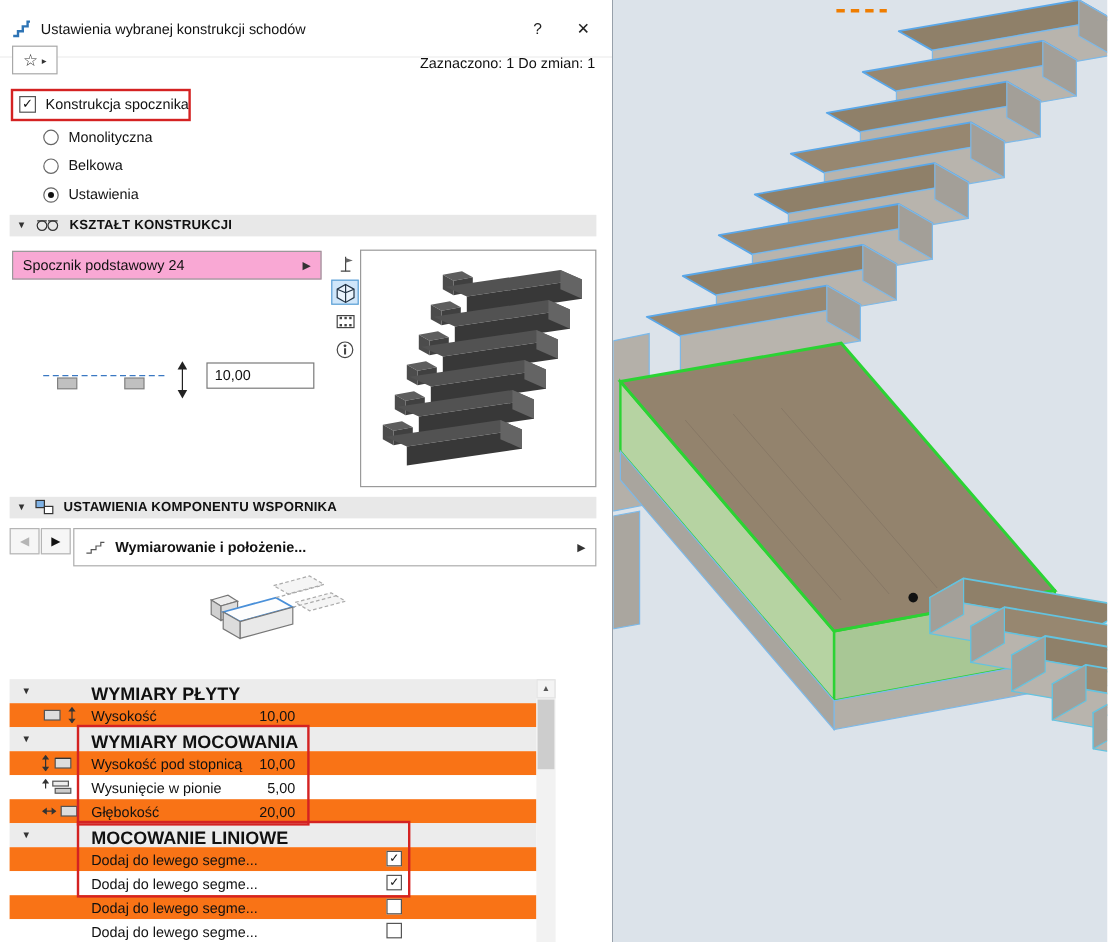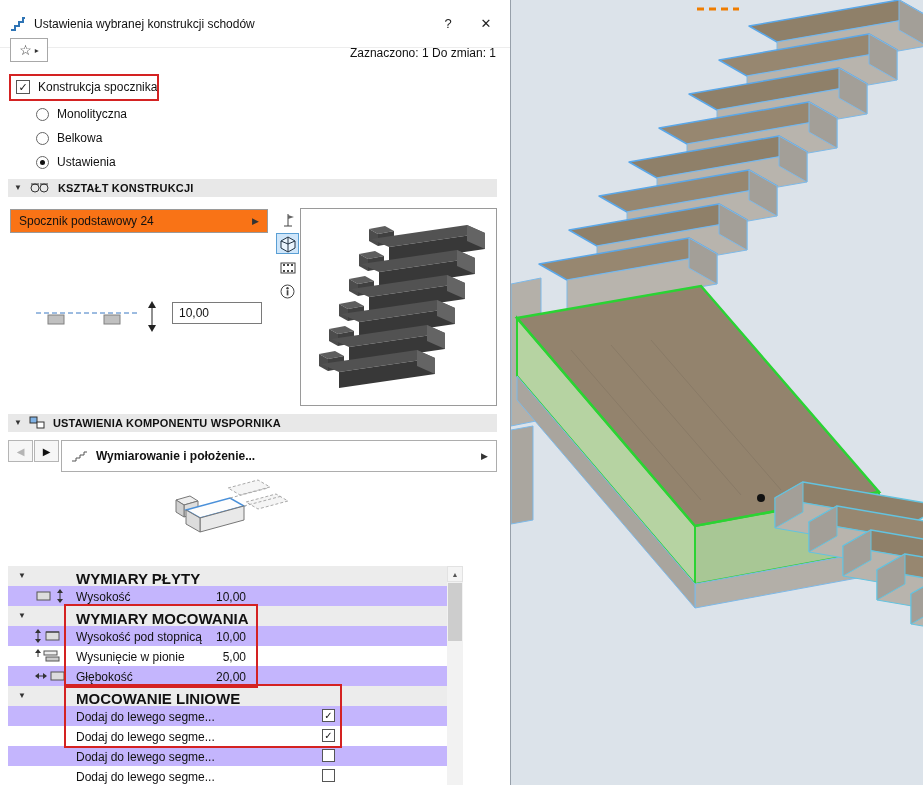--- a/index.html
+++ b/index.html
@@ -17,38 +17,38 @@
   .status{position:absolute;right:14px;top:46px;}
   .cb{width:14px;height:14px;border:1px solid #555;background:#fff;display:inline-flex;align-items:center;justify-content:center;font-size:11px;font-weight:bold;color:#111;line-height:1;}
   .cb.small{width:13px;height:13px;font-size:10px;}
   .maincb{position:absolute;left:16px;top:80px;display:flex;align-items:center;gap:8px;}
   .radio{position:absolute;left:36px;display:flex;align-items:center;gap:8px;height:16px;}
   .dotbox{width:13px;height:13px;border:1px solid #666;border-radius:50%;background:#fff;position:relative;flex:0 0 auto;}
   .radio.sel .dotbox::after{content:"";position:absolute;left:3px;top:3px;width:5px;height:5px;border-radius:50%;background:#111;}
   .sechdr{position:absolute;left:8px;width:489px;height:18px;background:#e8e8e8;display:flex;align-items:center;gap:7px;padding:0 6px;}
   .tri{font-size:8px;color:#333;line-height:1;}
   .shdr-title{font-weight:bold;font-size:11px;letter-spacing:.2px;}
-  .dropdown{position:absolute;left:10px;top:209px;width:258px;height:24px;border:1px solid #9a9a9a;background:#f97316;display:flex;align-items:center;padding:0 8px;gap:6px;}
+  .dropdown{position:absolute;left:10px;top:209px;width:258px;height:24px;border:1px solid #9a9a9a;background:#f9a8d4;display:flex;align-items:center;padding:0 8px;gap:6px;}
   .dropdown .dlabel{flex:1;}
   .darr{font-size:9px;color:#333;}
   .iconstack{position:absolute;left:276px;top:209px;display:flex;flex-direction:column;gap:3px;}
   .vbtn{width:23px;height:21px;display:flex;align-items:center;justify-content:center;border:1px solid transparent;background:transparent;}
   .vbtn.sel{background:#cfe6fa;border-color:#5a9fd4;}
   .preview{position:absolute;left:300px;top:208px;width:197px;height:198px;border:1px solid #9a9a9a;background:#fff;overflow:hidden;}
   .schematic{position:absolute;left:34px;top:299px;}
   .hinput{position:absolute;left:172px;top:302px;width:90px;height:22px;border:1px solid #7a7a7a;font:12px "Liberation Sans",sans-serif;padding:0 6px;background:#fff;color:#111;}
   .navbtn{position:absolute;top:440px;width:25px;height:22px;border:1px solid #b5b5b5;background:#f6f6f6;display:flex;align-items:center;justify-content:center;font-size:10px;color:#111;}
   .navbtn.dis{color:#b5b5b5;}
   .navbar{position:absolute;left:61px;top:440px;width:436px;height:22px;border:1px solid #adadad;background:#fff;display:flex;align-items:center;gap:8px;padding:15px 8px;}
   .navbar .nlabel{font-weight:bold;flex:1;}
   .compprev{position:absolute;left:168px;top:470px;}
   .table{position:absolute;left:8px;top:566px;width:439px;}
   .trow{position:relative;height:20px;background:#fff;}
   .trow.g{background:#ececec;}
-  .trow.alt{background:#c4b5fd;}
+  .trow.alt{background:#f97316;}
   .texp{position:absolute;left:10px;top:6px;font-size:8px;color:#333;line-height:1;}
   .gtitle{position:absolute;left:68px;top:4px;font-weight:bold;font-size:15px;}
   .ricon{position:absolute;left:26px;top:3px;width:38px;height:14px;}
   .rlabel{position:absolute;left:68px;top:4px;}
   .rvalue{position:absolute;left:148px;top:4px;width:90px;text-align:right;}
   .rcb{position:absolute;left:314px;top:3px;}
   .scroll{position:absolute;left:447px;top:566px;width:16px;height:219px;background:#f2f2f2;}
   .sup{height:16px;display:flex;align-items:center;justify-content:center;font-size:7px;color:#555;background:#f4f4f4;border:1px solid #e2e2e2;}
   .sthumb{position:absolute;left:1px;top:17px;width:14px;height:58px;background:#cdcdcd;}
   .redbox{position:absolute;border:2px solid #d42222;pointer-events:none;}

